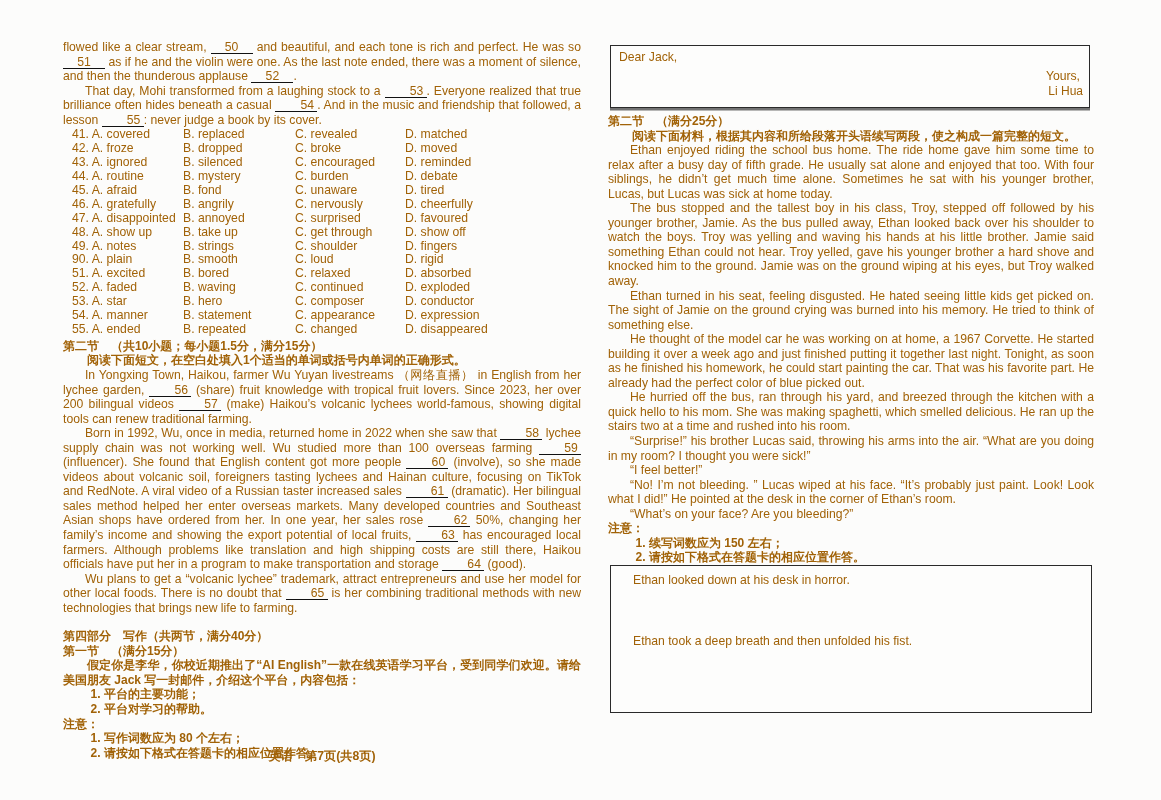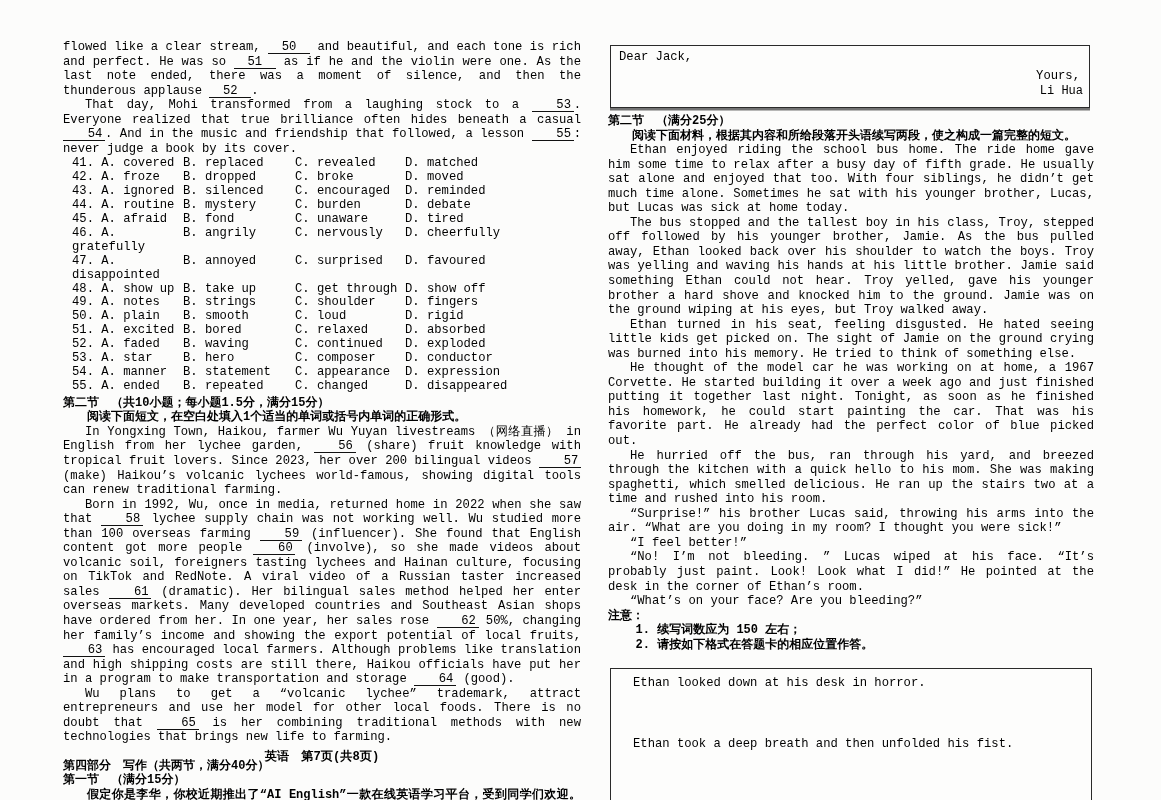--- a/index.html
+++ b/index.html
@@ -1,19 +1,19 @@
 <!DOCTYPE html>
 <html><head>
 <meta charset="utf-8">
 <style>
   html,body { margin:0; padding:0; }
   .page {
     position:relative; width:1161px; height:800px;
-    background:#fcfcfb; color:#000000; overflow:hidden;
-    font-family:Liberation Mono, monospace;
+    background:#fcfcfb; color:#a16207; overflow:hidden;
+    font-family:Liberation Sans, sans-serif;
   }
   .col { position:absolute; }
   .col-left  { left:63px;  top:40px; width:518px; }
   .col-right { left:608px; top:45px; width:486px; }
   p { margin:0; text-align:justify; font-size:12.2px; line-height:14.55px; }
   .indent { text-indent:1.8em; }
   .zh { font-weight:bold; font-size:12px; }
   .zh-line { margin:0; line-height:14.55px; }
   .pt-line { padding-left:2.3em; }
   .blank {
@@ -30,21 +30,21 @@
   .letter-box {
     position:relative; box-sizing:border-box;
     width:480px; height:63px; margin-left:2px;
     border:1.5px solid #2a2a2a; box-shadow:0 2.5px 0 rgba(70,70,70,.75);
     background:#fdfdfc; padding:4px 8px;
   }
   .letter-closing  { position:absolute; right:9px;  bottom:23px; font-size:12.2px; }
   .letter-signature{ position:absolute; right:6px;  bottom:8px;  font-size:12px; }
   
   .cont-box {
-    box-sizing:border-box; width:482px; height:148px; margin-top:16px; margin-left:2px;
+    box-sizing:border-box; width:482px; height:148px; margin-top:0; margin-left:2px;
     border:1.5px solid #2a2a2a; background:#fdfdfc; padding:7px 10px;
   }
   .cont-box p { padding-left:12px; }
   .cont-gap { margin-top:46px; }
   .footer {
     position:absolute; text-align:center; font-weight:bold; font-size:12.2px;
   }
   .footer-left  { left:63px;  width:518px; top:748px; }
   .footer-right { left:608px; width:486px; top:748px; }
   .sp-top { margin-top:14px; }
@@ -118,21 +118,21 @@
         </div>
 
         <div class="opt-row">
           <span>49. A. notes</span>
           <span>B. strings</span>
           <span>C. shoulder</span>
           <span>D. fingers</span>
         </div>
 
         <div class="opt-row">
-          <span>50. A. plain</span>
+          <span>90. A. plain</span>
           <span>B. smooth</span>
           <span>C. loud</span>
           <span>D. rigid</span>
         </div>
 
         <div class="opt-row">
           <span>51. A. excited</span>
           <span>B. bored</span>
           <span>C. relaxed</span>
           <span>D. absorbed</span>

